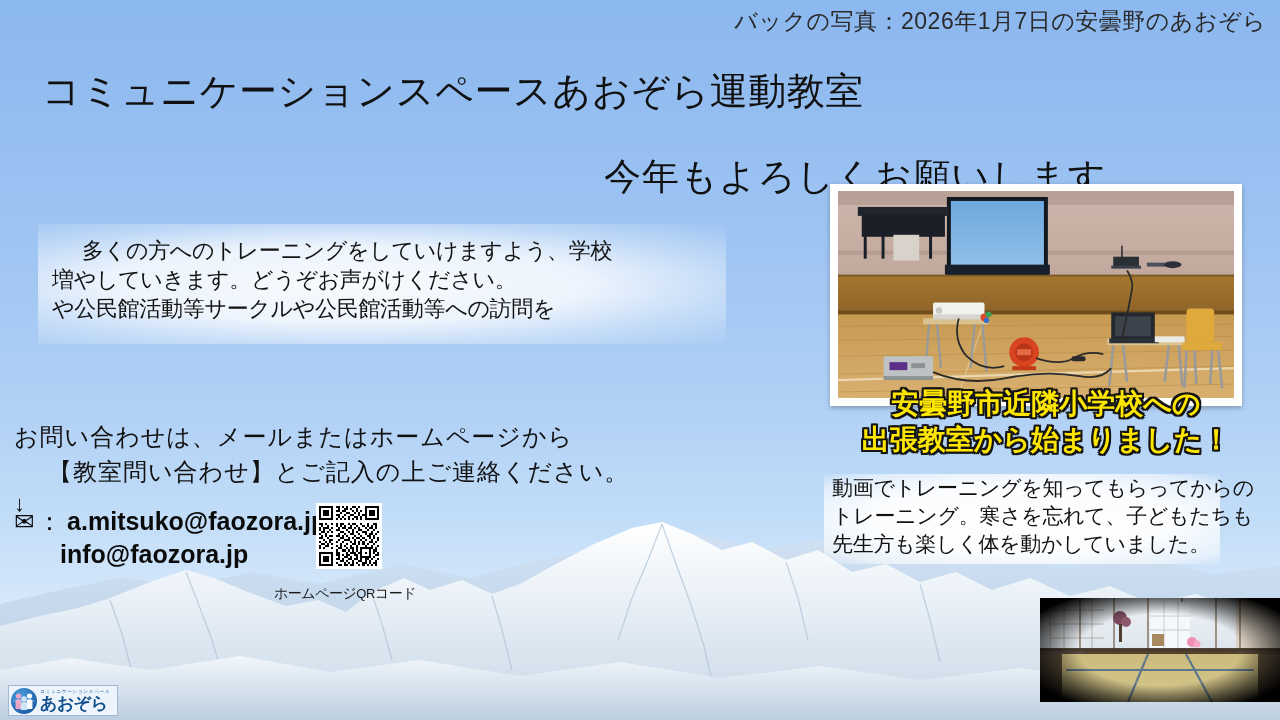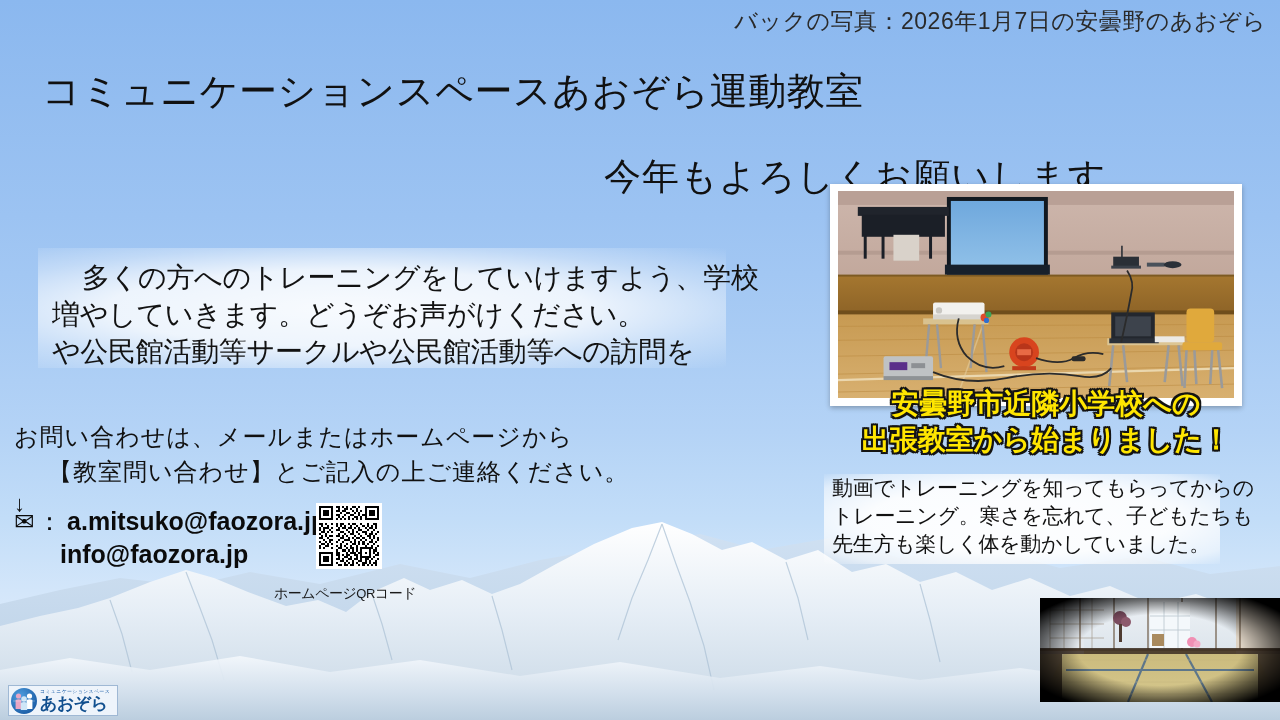--- a/index.html
+++ b/index.html
@@ -66,23 +66,23 @@
     color: #111111;
     letter-spacing: 1px;
     white-space: nowrap;
     margin-top: 24px;
   }
 
   
   .body-para {
     position: absolute;
     left: 52px;
-    top: 260px;
+    top: 236px;
     width: 660px;
-    font-size: 28px;
+    font-size: 22px;
     line-height: 1.32;
     color: #121212;
     letter-spacing: -0.3px;
   }
   .body-para .glow {
     position: absolute;
     left: -14px;
     top: -12px;
     width: 688px;
     height: 120px;

